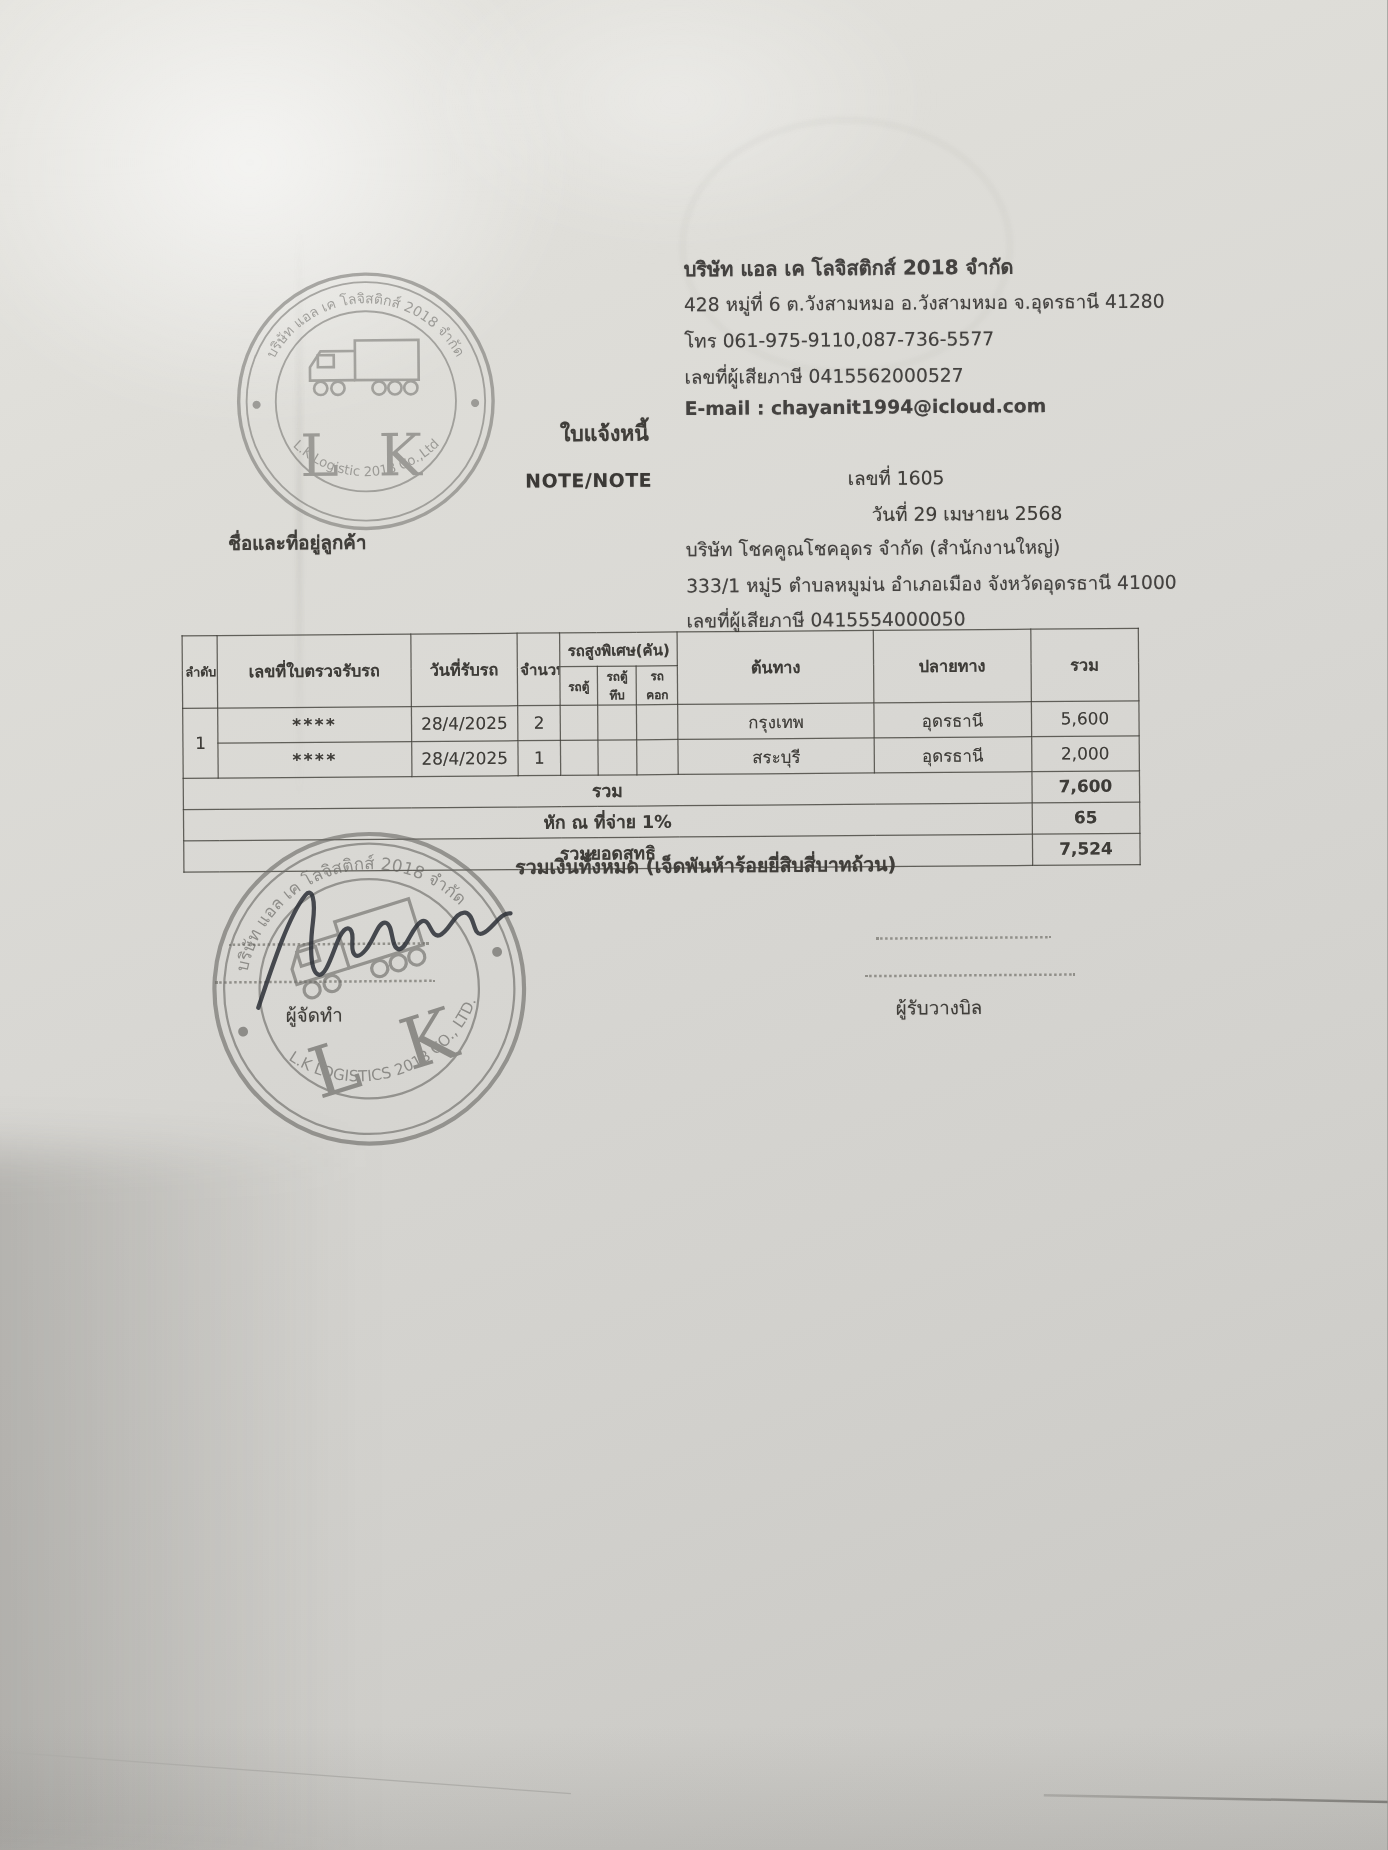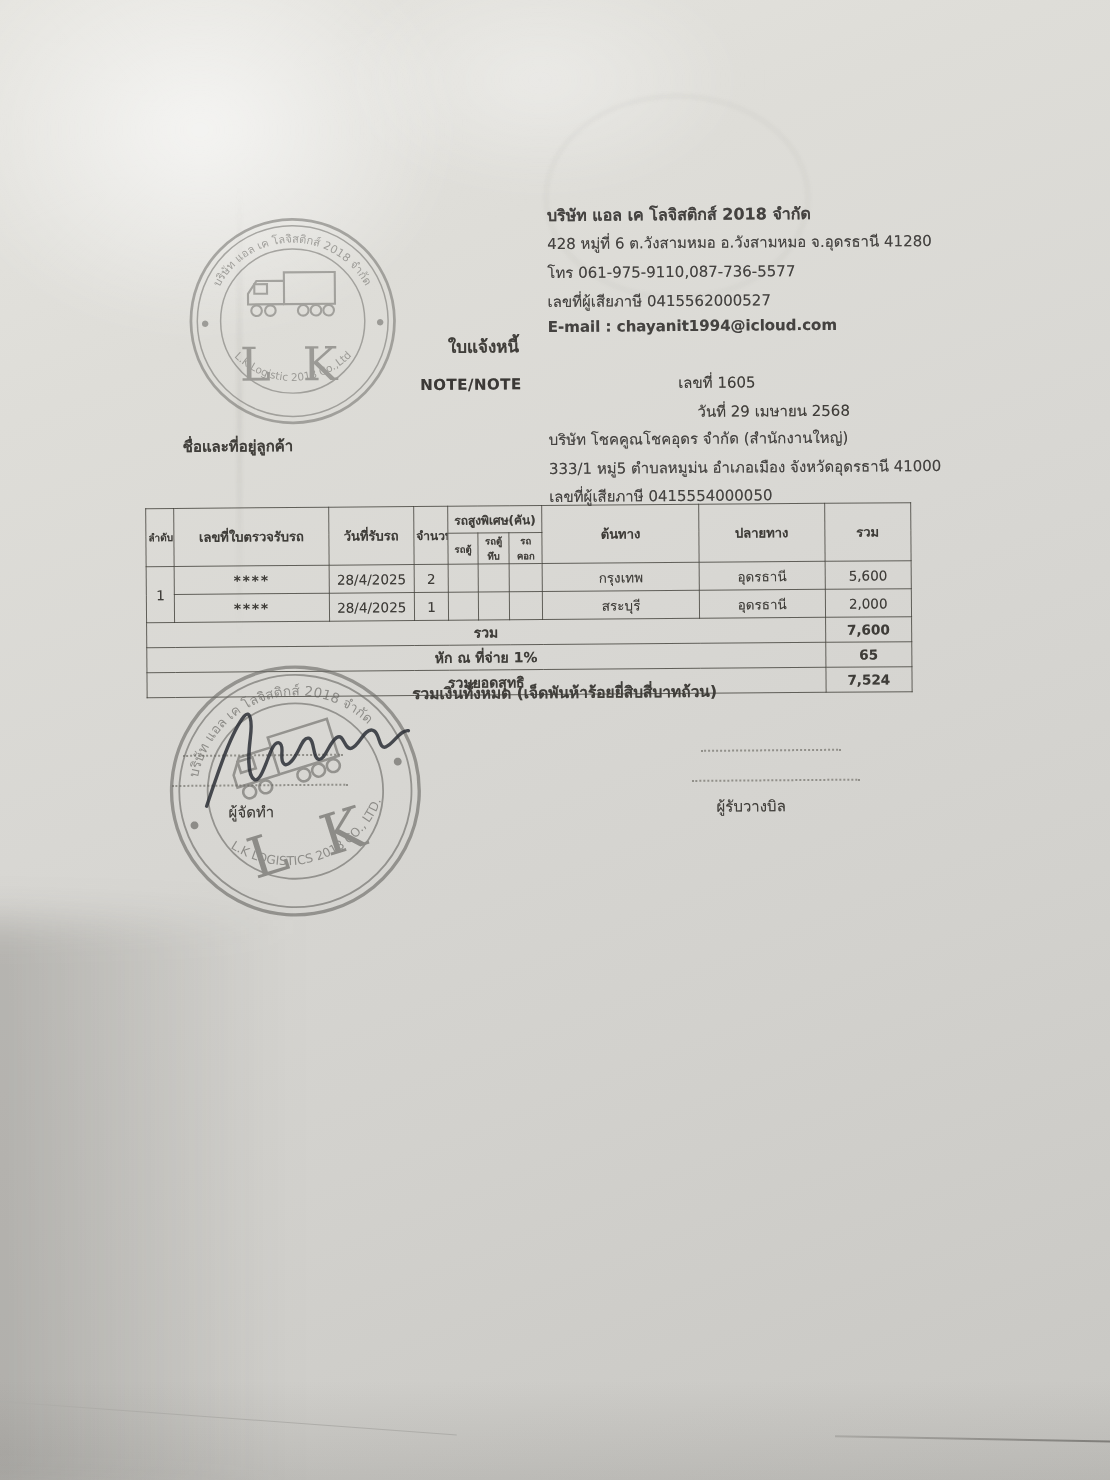--- a/index.html
+++ b/index.html
@@ -101,21 +101,21 @@
     <div class="abs txt co-line" style="left:551px;top:232px;">428 หมู่ที่ 6 ต.วังสามหมอ อ.วังสามหมอ จ.อุดรธานี 41280</div>
     <div class="abs txt co-line" style="left:551px;top:261px;">โทร 061-975-9110,087-736-5577</div>
     <div class="abs txt co-line" style="left:551px;top:290px;">เลขที่ผู้เสียภาษี 0415562000527</div>
     <div class="abs txt co-line" style="left:551px;top:318px;font-weight:bold;">E-mail : chayanit1994@icloud.com</div>
 
     <div class="abs txt title-th" style="left:431px;top:332px;margin-left:20px;">ใบแจ้งหนี้</div>
     <div class="abs txt title-en" style="left:423px;top:375px;">NOTE/NOTE</div>
     <div class="abs txt small-label" style="left:681px;top:372px;">เลขที่ 1605</div>
     <div class="abs txt small-label" style="left:700px;top:401px;">วันที่ 29 เมษายน 2568</div>
 
-    <div class="abs txt small-label" style="left:185px;top:432px;font-weight:bold;">ชื่อและที่อยู่ลูกค้า</div>
+    <div class="abs txt small-label" style="left:185px;top:420px;font-weight:bold;">ชื่อและที่อยู่ลูกค้า</div>
     <div class="abs txt co-line" style="left:551px;top:428px;">บริษัท โชคคูณโชคอุดร จำกัด (สำนักงานใหญ่)</div>
     <div class="abs txt co-line" style="left:551px;top:457px;">333/1 หมู่5 ตำบลหมูม่น อำเภอเมือง จังหวัดอุดรธานี 41000</div>
     <div class="abs txt co-line" style="left:551px;top:485px;">เลขที่ผู้เสียภาษี 0415554000050</div>
 
     <table class="charges">
       <colgroup>
         <col style="width:3.7%">
           <col style="width:20.2%">
           <col style="width:11.1%">
           <col style="width:4.5%">

